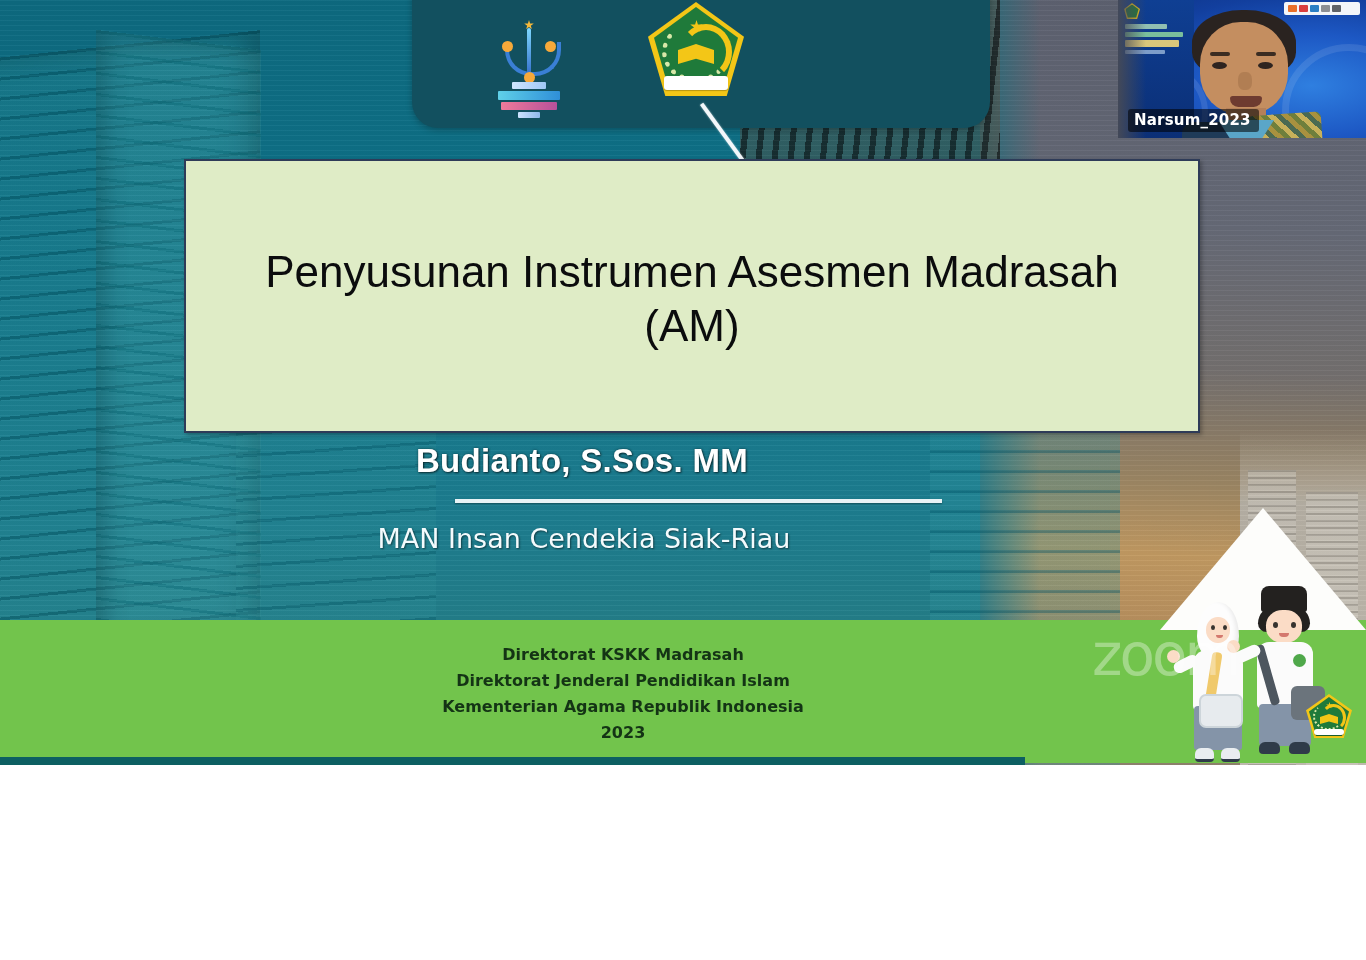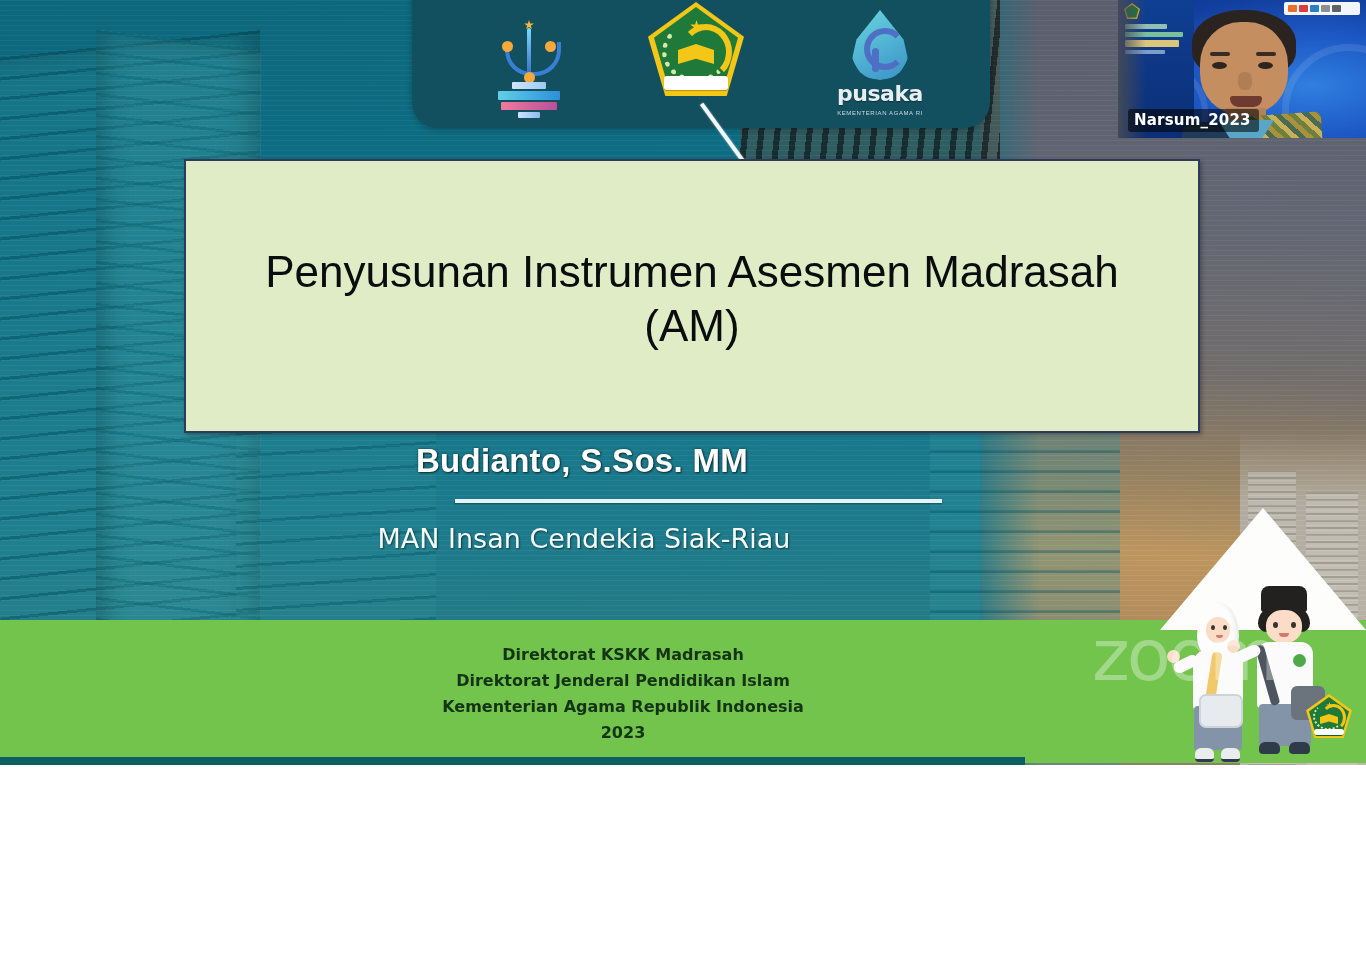--- a/index.html
+++ b/index.html
@@ -369,21 +369,21 @@
   
   #white-triangle {
     position: absolute;
     left: 1160px; top: 508px; width: 206px; height: 122px;
     background: #fdfdfb;
     clip-path: polygon(50% 0%, 100% 100%, 0% 100%);
   }
   #zoom-watermark {
     position: absolute;
     left: 1092px; top: 655px;
-    font-size: 72px;
+    font-size: 58px;
     font-weight: 400;
     letter-spacing: -3px;
     color: rgba(255,255,255,0.34);
     font-family: "DejaVu Sans", sans-serif;
     line-height: 1;
     transform: translateY(-50%);
     user-select: none;
   }
   #mascots { position: absolute; left: 1185px; top: 578px; width: 150px; height: 185px; }
   .mascot { position: absolute; }
@@ -644,28 +644,20 @@
         <div class="pentagon">
           <div class="inner"></div>
           <div class="k-star"></div>
           <div class="wreath"></div>
           <div class="swoosh"></div>
           <div class="book"></div>
           <div class="ribbon"></div>
         </div>
       </div>
 
-      <div class="logo" id="logo-pusaka">
-        <div class="droplet">
-          <div class="swirl"></div>
-          <div class="swirl-tail"></div>
-        </div>
-        <div class="pusaka-word">pusaka</div>
-        <div class="pusaka-sub">KEMENTERIAN AGAMA RI</div>
-      </div>
 
     </div>
 
     <div id="diagonal-stripe"></div>
 
     <div id="title-card">
       <div class="t-line">Penyusunan Instrumen Asesmen Madrasah</div>
       <div class="t-line">(AM)</div>
     </div>
 

